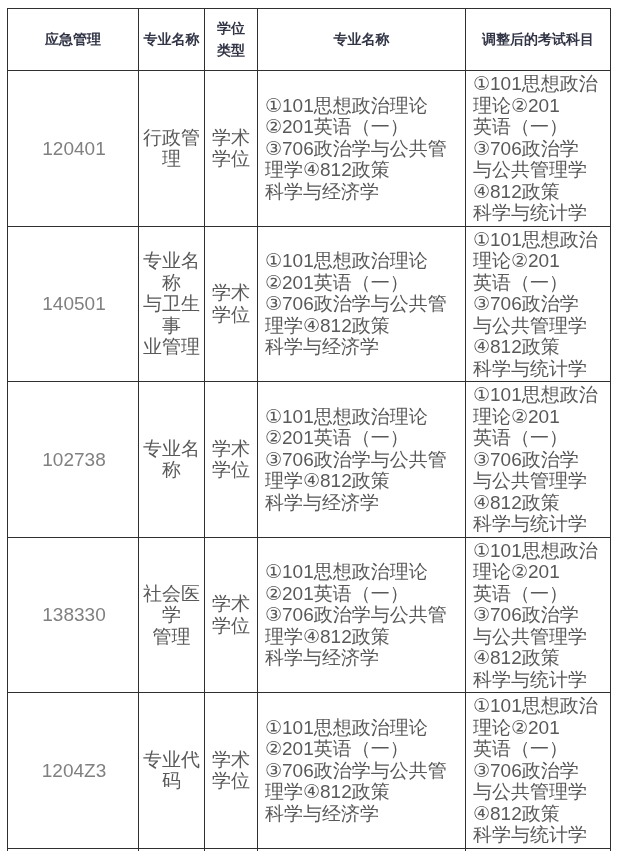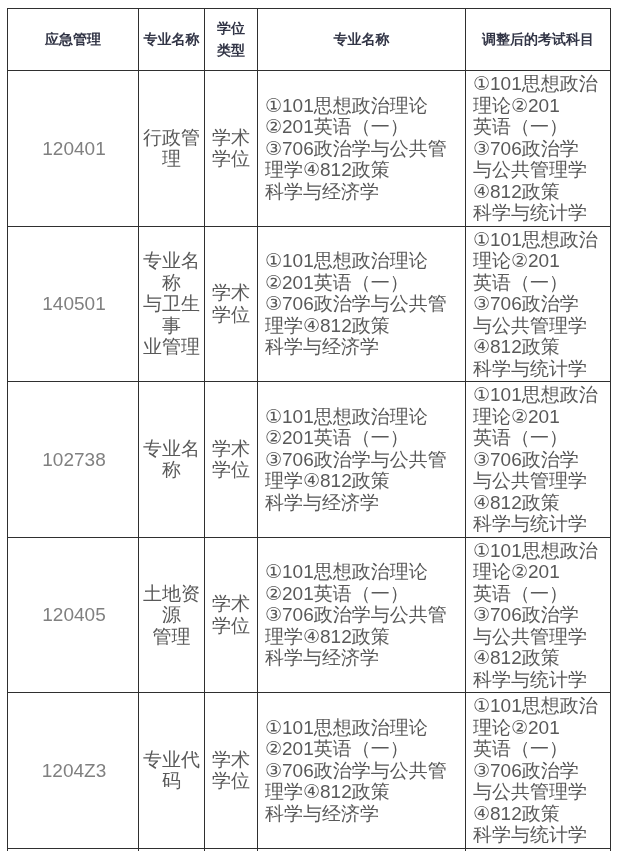--- a/index.html
+++ b/index.html
@@ -92,22 +92,22 @@
 学位</td>
         <td class="subjects">①101思想政治理论②201英语（一）
 ③706政治学与公共管理学④812政策
 科学与经济学</td>
         <td class="subjects">①101思想政治理论②201
 英语（一）③706政治学
 与公共管理学④812政策
 科学与统计学</td>
       </tr>
       <tr class="data-row">
-        <td class="code">120405</td>
-        <td class="name">土地资源
+        <td class="code">138330</td>
+        <td class="name">社会医学
 管理</td>
         <td class="degree">学术
 学位</td>
         <td class="subjects">①101思想政治理论②201英语（一）
 ③706政治学与公共管理学④812政策
 科学与经济学</td>
         <td class="subjects">①101思想政治理论②201
 英语（一）③706政治学
 与公共管理学④812政策
 科学与统计学</td>

